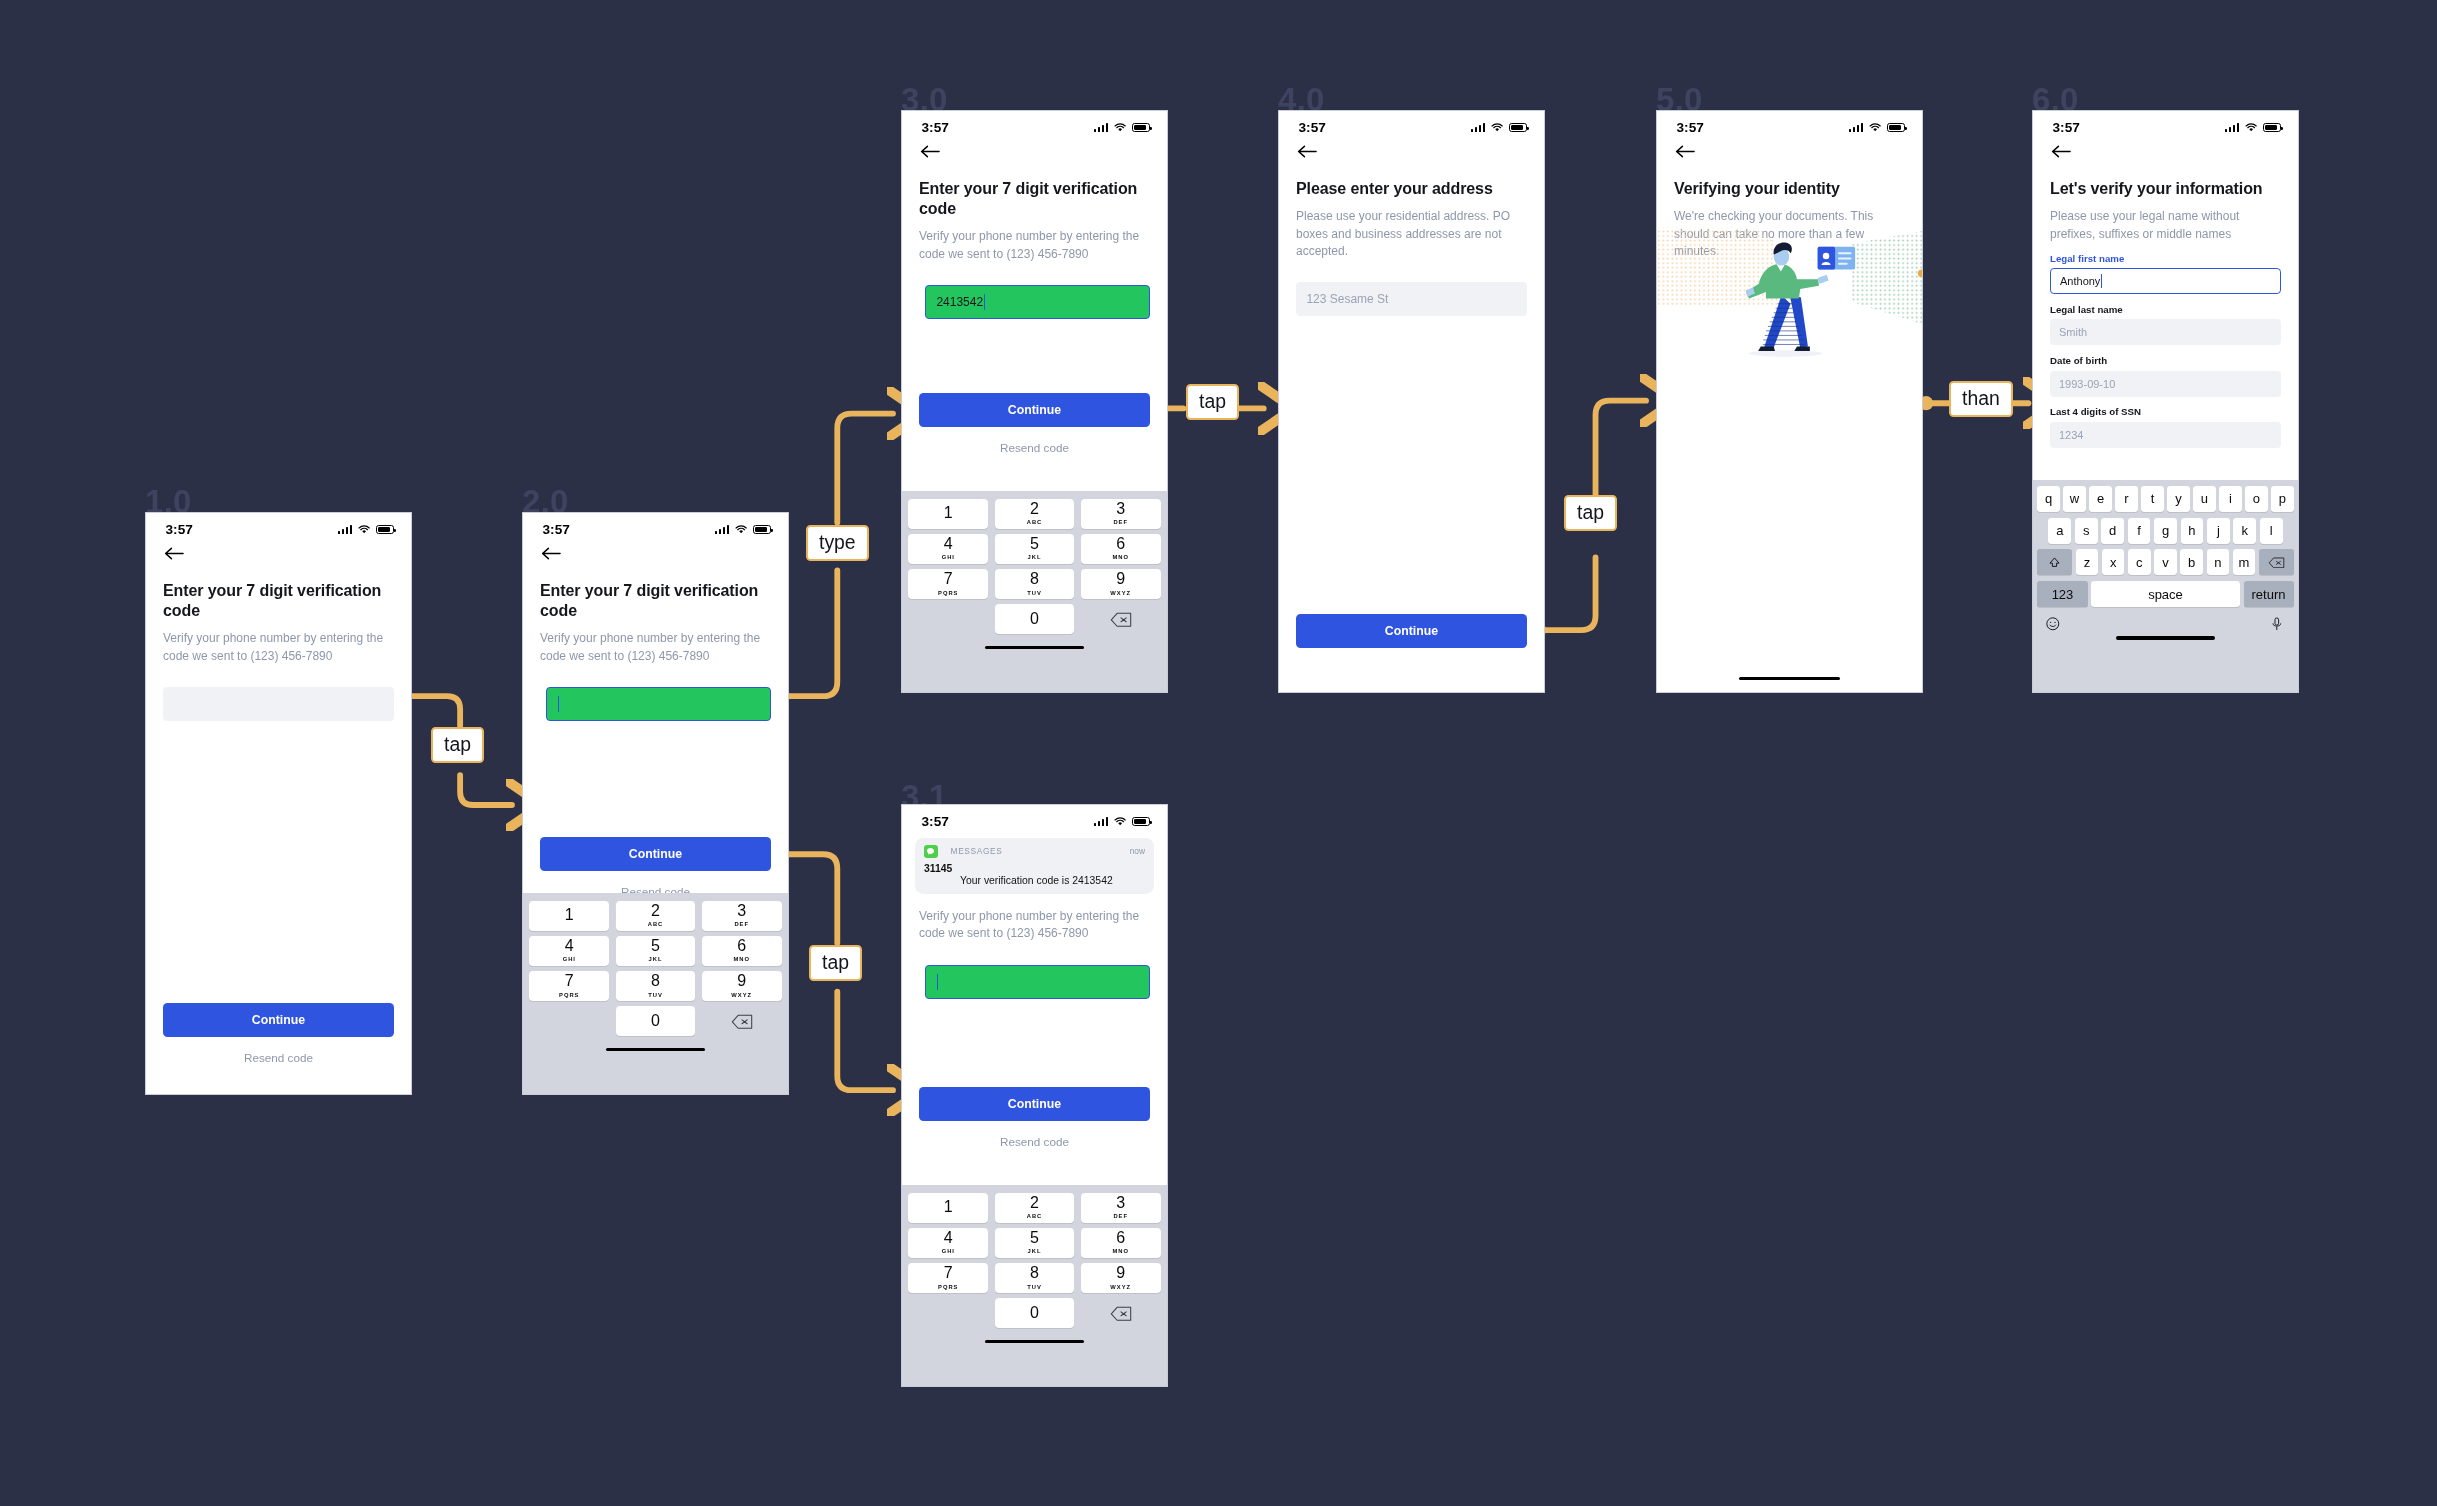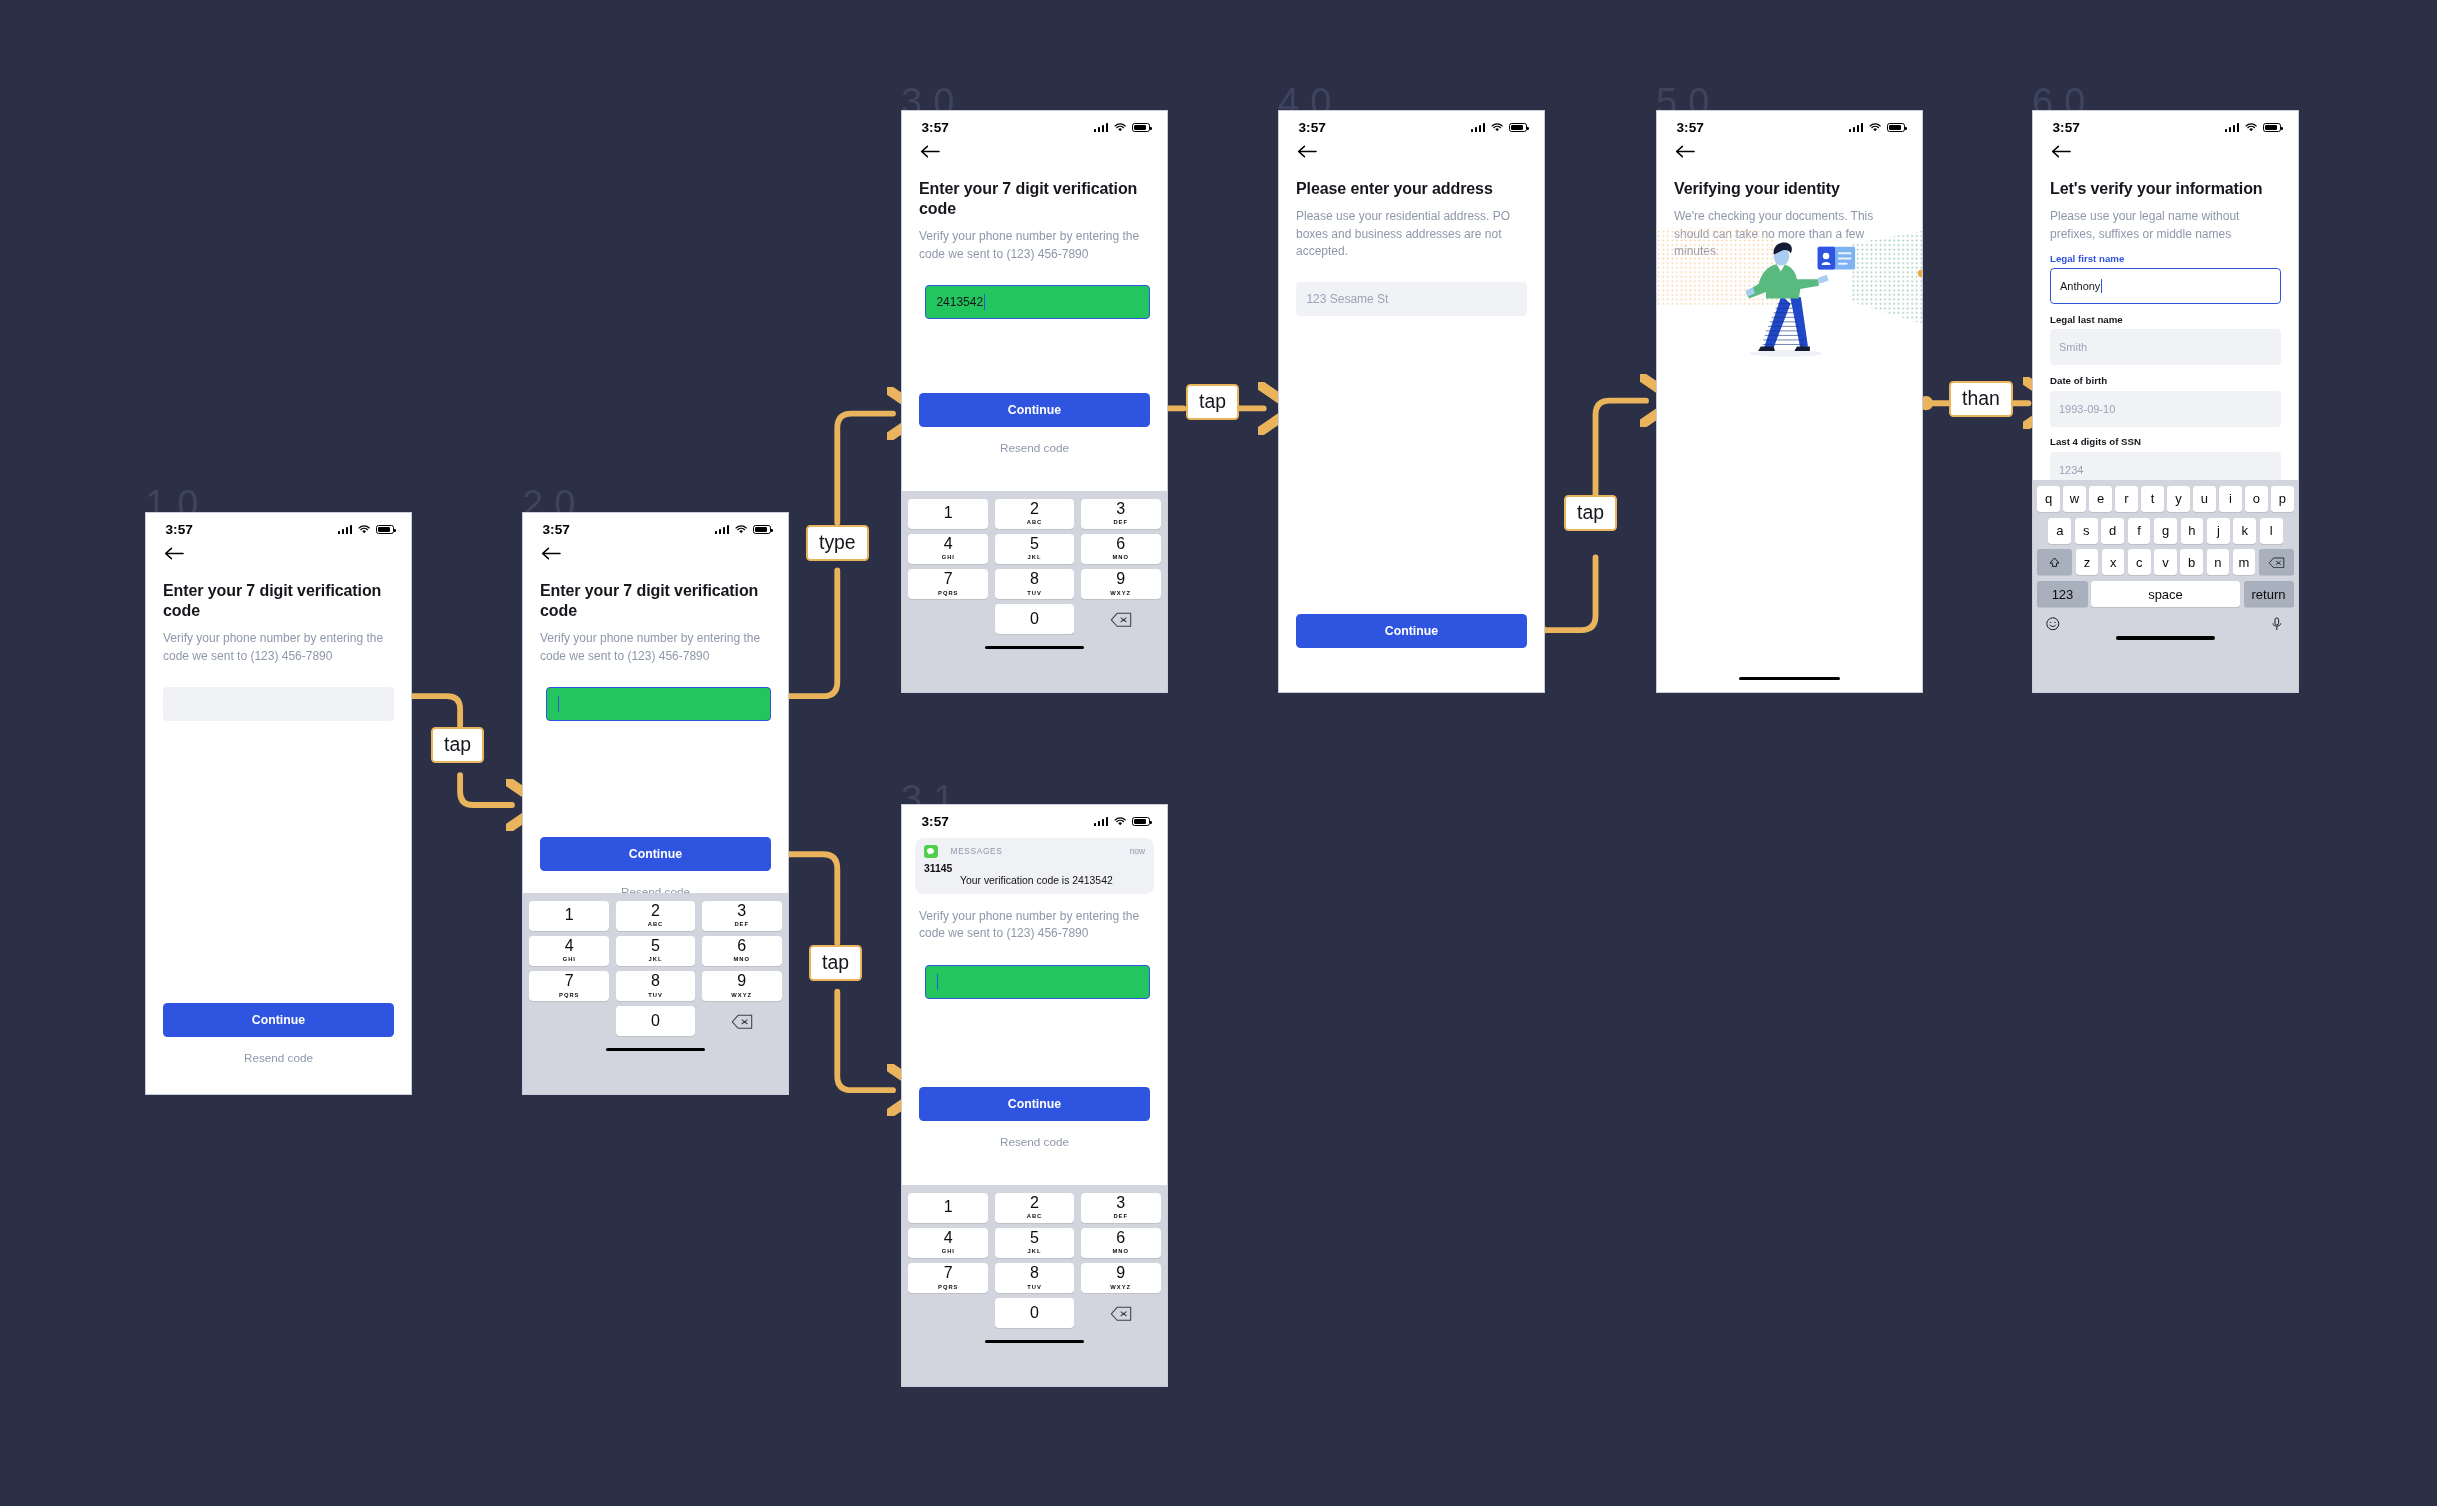--- a/index.html
+++ b/index.html
@@ -5,21 +5,21 @@
   * { box-sizing: border-box; margin:0; padding:0; }
   html,body { background:#2b3047; }
   body {
     width:2438px; height:1507px; position:relative; overflow:hidden;
     font-family:"Liberation Sans", sans-serif;
   }
   .canvas { position:absolute; inset:0; }
 
   
   .flow-label{
-    position:absolute; color:#3e4460; font-size:38px; font-weight:400;
+    position:absolute; color:#3e4460; font-size:33px; font-weight:700;
     letter-spacing:0.3px; font-family:"Liberation Sans",sans-serif;
   }
 
   
   .phone{
     position:absolute; background:#ffffff; overflow:hidden;
     border:0.6px solid #c9cddb;
   }
   .phone-inner{ position:relative; width:100%; height:100%; background:#fff; }
 
@@ -119,21 +119,21 @@
   .chip{
     position:absolute; background:#ffffff; border:2.6px solid #e9b košt;
     border:2.6px solid #e9b45c; border-radius:4.5px;
     padding:4.5px 11px 5.8px 11px; font-size:19.4px; color:#14161c;
     font-family:"Liberation Sans",sans-serif; line-height:1.1;
   }
 
   
   .flabel{ font-size:9.7px; font-weight:bold; color:#15171c; margin-top:9.7px;}
   .flabel.blue{ color:#2f55e0; }
-  .field6{ margin-top:4.5px; height:36px; border-radius:3.9px; display:flex;
+  .field6{ margin-top:4.5px; height:26px; border-radius:3.9px; display:flex;
     align-items:center; padding:0 9px; font-size:11px; }
   .field6.ph{ background:#f1f2f6; color:#9aa3b5;}
   .field6.focus{ background:#fff; border:1.2px solid #2f55e0; color:#15171c;}
 </style>
 </head>
 <body>
 
 <div class="canvas">
 
   <svg class="wires" width="2438" height="1507" viewBox="0 0 3762 2325">

